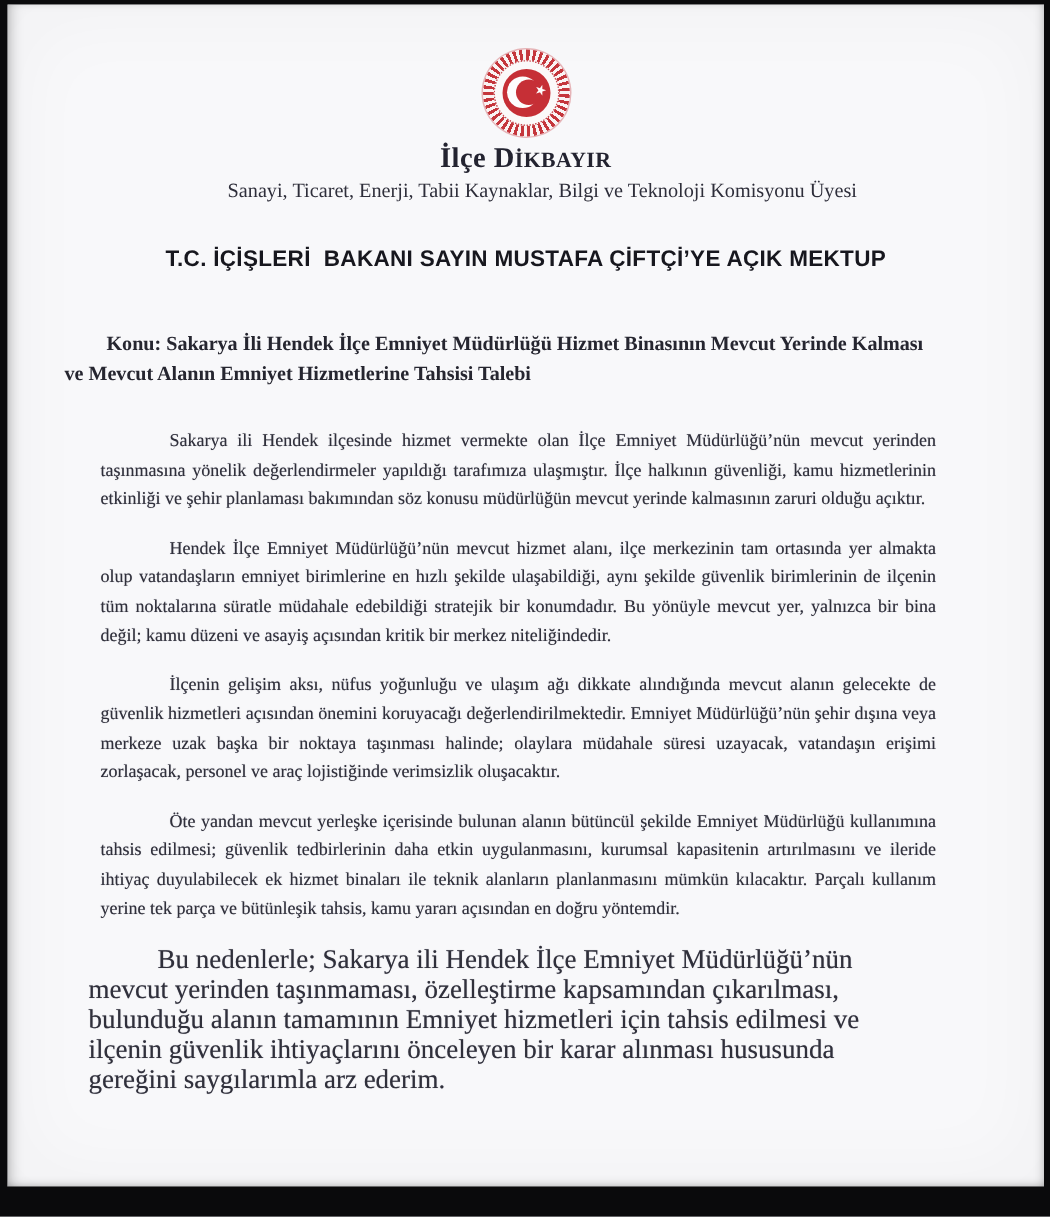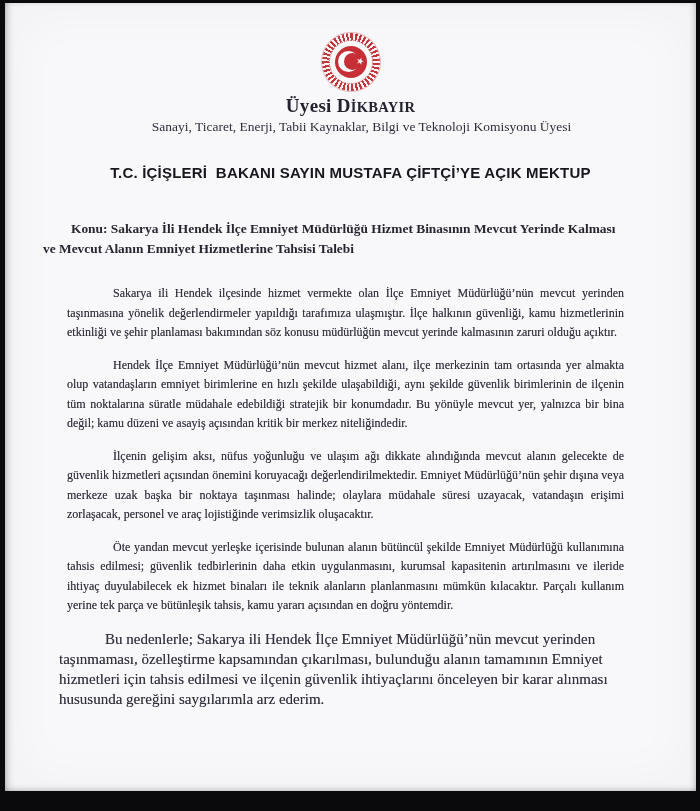--- a/index.html
+++ b/index.html
@@ -99,41 +99,41 @@
     font-size:12px; line-height:19.5px;
     text-align:justify;
     text-indent:46px;
     margin-bottom:13px;
     text-shadow:0 0 .5px rgba(45,45,65,.55);
     margin-left:24px;
   }
   .paragraphs p.p-last {
     text-align:left;
     margin-left:16px; margin-right:14px;
-    font-size:15px; line-height:20px;
+    font-size:18px; line-height:20px;
     margin-top:3px;
   }
 </style>
 </head>
 <body>
 
 <div class="photo-frame">
   <div class="paper">
 
     <div class="emblem">
       <div class="emblem-ring"></div>
       <div class="emblem-center">
         <div class="crescent-outer"></div>
         <div class="crescent-inner"></div>
         <span class="flag-star">★</span>
       </div>
     </div>
 
     <div class="center mp-name">
-      <span>Üyesi D</span><span class="caps-small">İKBAYIR</span>
+      <span>İlçe D</span><span class="caps-small">İKBAYIR</span>
     </div>
     <div class="center mp-committee">Sanayi, Ticaret, Enerji, Tabii Kaynaklar, Bilgi ve Teknoloji Komisyonu Üyesi</div>
 
     <div class="letter-heading">T.C. İÇİŞLERİ  BAKANI SAYIN MUSTAFA ÇİFTÇİ’YE AÇIK MEKTUP</div>
 
     <div class="letter-body">
       <div class="subject">
         <span class="line1">Konu: Sakarya İli Hendek İlçe Emniyet Müdürlüğü Hizmet Binasının Mevcut Yerinde Kalması</span>
         <span class="line2">ve Mevcut Alanın Emniyet Hizmetlerine Tahsisi Talebi</span>
       </div>

